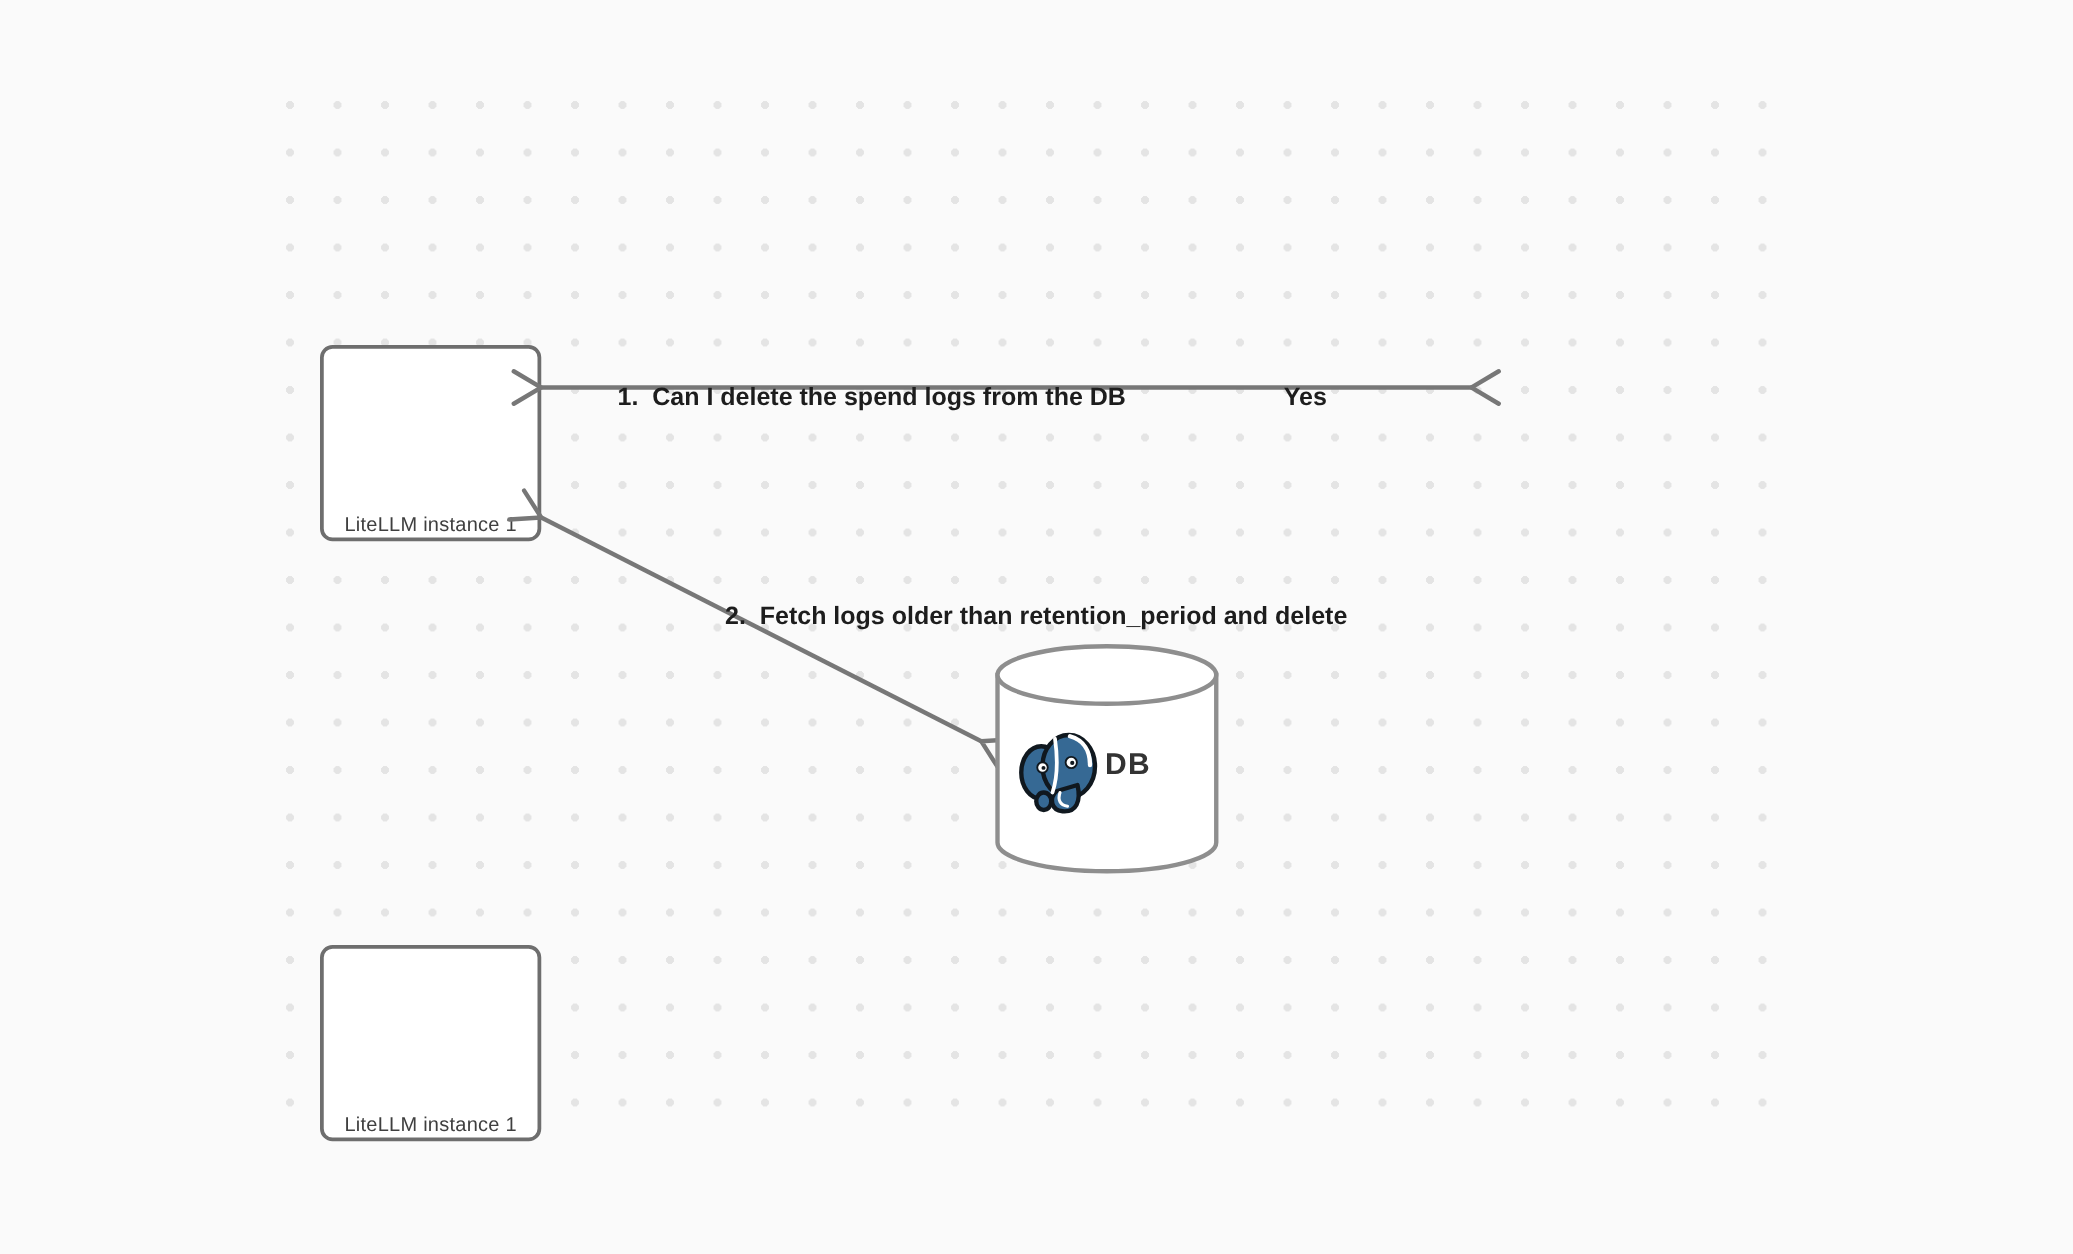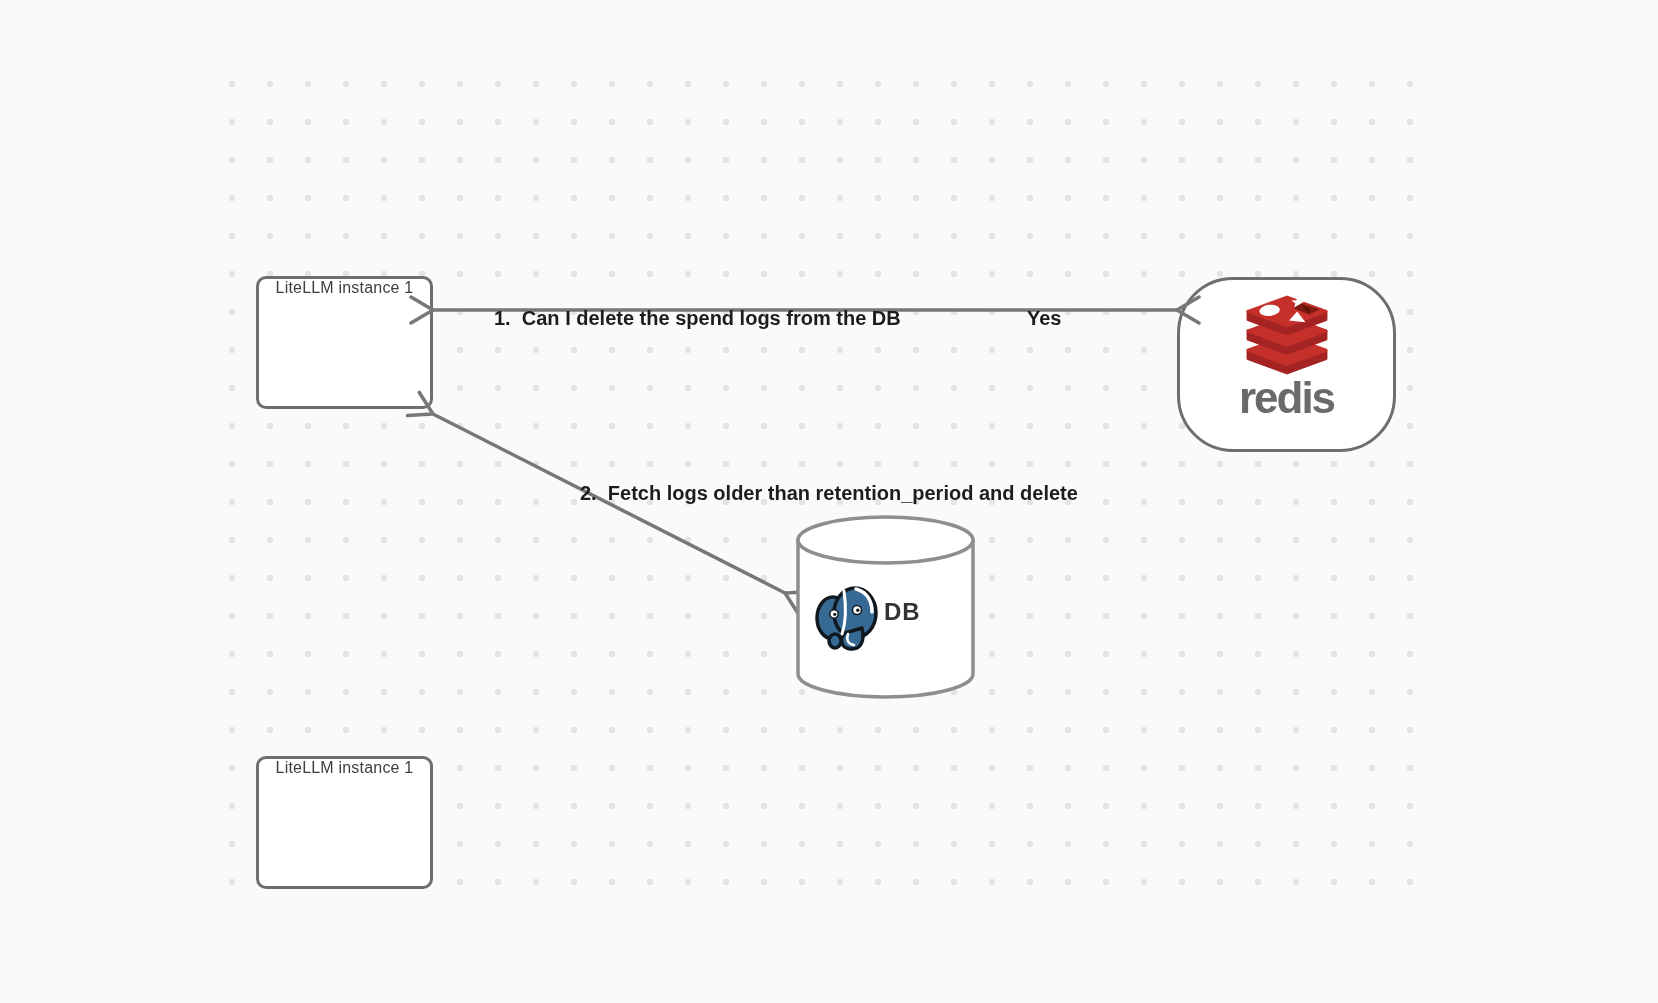--- a/index.html
+++ b/index.html
@@ -6,23 +6,23 @@
   .page{
     position:relative;width:1658px;height:1003px;overflow:hidden;
     background:#fafafa;font-family:"Liberation Sans",sans-serif;
   }
   .dot-canvas{
     position:absolute;left:213px;top:65px;width:1216px;height:836px;
     background-image:radial-gradient(circle 3.2px,#e4e4e4 98%,transparent 100%);
     background-size:38px 38px;background-position:0 0;
   }
   .node-box{
-    position:absolute;left:256px;width:177px;height:133px;
+    position:absolute;left:256px;width:177px;height:157px;
     background:#ffffff;border:3.5px solid #6e6e6e;border-radius:10px;
-    display:flex;align-items:flex-start;justify-content:center;
+    display:flex;align-items:flex-end;justify-content:center;
     box-sizing:border-box;
   }
   .node-box .node-label{
     font-size:16px;color:#3f3f3f;letter-spacing:0.2px;
   }
   .redis-node{
     position:absolute;left:1177px;top:277px;width:219px;height:175px;
     background:#ffffff;border:3.5px solid #6e6e6e;border-radius:56px;
     box-sizing:border-box;display:flex;flex-direction:column;align-items:center;
   }
@@ -47,46 +47,20 @@
 
   <div class="dot-canvas"></div>
 
   <div class="node-box" style="top:276px;">
     <span class="node-label">LiteLLM instance 1</span>
   </div>
   <div class="node-box" style="top:756px;">
     <span class="node-label">LiteLLM instance 1</span>
   </div>
 
-  <div class="redis-node">
-    <svg width="86" height="84" viewBox="0 0 84 82" style="margin-top:15px;">
-
-      <g transform="translate(0,38)">
-        <path d="M4,16 L4,24 L42,38 L80,24 L80,16 L42,30 Z" fill="#a32422" stroke="#a32422" stroke-width="3" stroke-linejoin="round"></path>
-        <path d="M42,2 L80,16 L42,30 L4,16 Z" fill="#c6302b" stroke="#c6302b" stroke-width="3" stroke-linejoin="round"></path>
-      </g>
-
-      <g transform="translate(0,19)">
-        <path d="M4,16 L4,24 L42,38 L80,24 L80,16 L42,30 Z" fill="#a32422" stroke="#a32422" stroke-width="3" stroke-linejoin="round"></path>
-        <path d="M42,2 L80,16 L42,30 L4,16 Z" fill="#c6302b" stroke="#c6302b" stroke-width="3" stroke-linejoin="round"></path>
-      </g>
-
-      <g>
-        <path d="M4,16 L4,24 L42,38 L80,24 L80,16 L42,30 Z" fill="#a32422" stroke="#a32422" stroke-width="3" stroke-linejoin="round"></path>
-        <path d="M42,2 L80,16 L42,30 L4,16 Z" fill="#c6302b" stroke="#c6302b" stroke-width="3" stroke-linejoin="round"></path>
-
-        <ellipse cx="25" cy="15" rx="10" ry="5.5" fill="#ffffff" transform="rotate(-6 25 15)"></ellipse>
-        <polygon fill="#ffffff" points="53,0.5 54.8,5.1 59.7,5.3 55.9,8.4 57.1,13.2 53,10.5 48.9,13.2 50.1,8.4 46.3,5.3 51.2,5.1"></polygon>
-        <polygon fill="#ffffff" points="44,25 60,26.5 52,16"></polygon>
-        <polygon fill="#7e1a10" points="56,8 74,14 64,19 48,13"></polygon>
-        <polygon fill="#5f1208" points="56,10 64,19 64,13"></polygon>
-      </g>
-    </svg>
-    <div class="redis-wordmark">redis</div>
-  </div>
 
   <svg class="overlay" width="1658" height="1003" viewBox="0 0 1658 1003">
     <defs>
       <marker id="vhead" markerUnits="userSpaceOnUse" markerWidth="46" markerHeight="46" refX="3" refY="22" orient="auto-start-reverse">
         <path d="M25,9 L3,22 L25,35" fill="none" stroke="#777777" stroke-width="3.5" stroke-linecap="round"></path>
       </marker>
     </defs>
 
     <line x1="433" y1="310" x2="1177" y2="310" stroke="#777777" stroke-width="3.5" marker-start="url(#vhead)" marker-end="url(#vhead)"></line>
 

